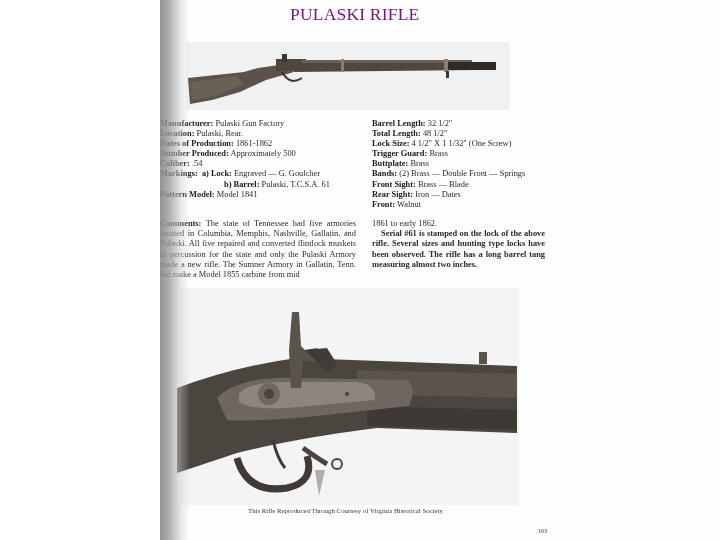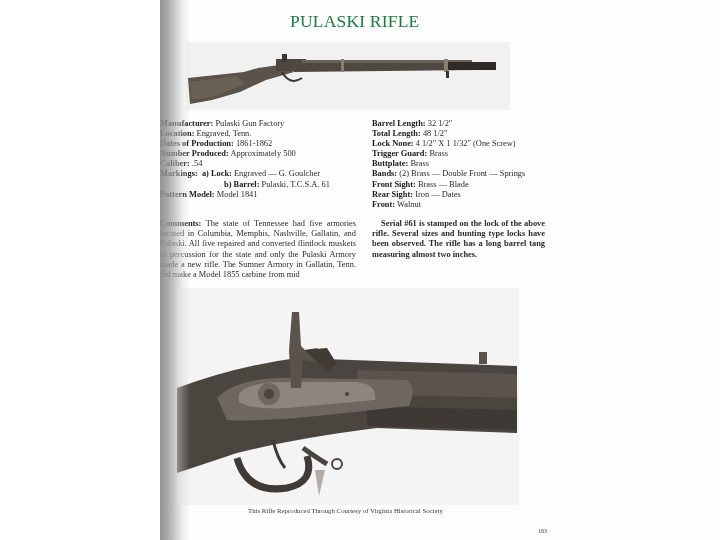--- a/index.html
+++ b/index.html
@@ -1,21 +1,21 @@
 <!DOCTYPE html>
 <html><head>
 <meta charset="utf-8">
 <style>
   html, body { margin:0; padding:0; }
   body { width:720px; height:540px; background:#ffffff; position:relative; overflow:hidden;
          font-family:"Liberation Serif", "DejaVu Serif", serif; color:#2a2a2a; }
   .page { position:absolute; left:160px; top:0; width:560px; height:540px; background:#fdfdfd; }
   .gutter { position:absolute; left:160px; top:0; width:22px; height:540px;
             background:linear-gradient(to right,#8e8e8e 0%,#b9b9b9 35%,#e6e6e6 75%,#fdfdfd 100%); }
-  .title { position:absolute; left:290px; top:11px; font-size:17.5px; letter-spacing:0.2px; color:#15803d; }
+  .title { position:absolute; left:290px; top:4px; font-size:17.5px; letter-spacing:0.2px; color:#701a75; }
   .photo-top { position:absolute; left:186px; top:42px; width:324px; height:68px; background:#f1f1f1; overflow:hidden; }
   .photo-bottom { position:absolute; left:177px; top:288px; width:342px; height:217px; background:#f4f4f4; overflow:hidden; }
   .specs { position:absolute; font-size:8.4px; line-height:10.1px; }
   .specs .row { white-space:nowrap; }
   .specs b { font-weight:bold; color:#1a1a1a; }
   .specs-left { left:160px; top:119px; }
   .specs-right { left:372px; top:119px; }
   .ind1 { padding-left:64px; }
   .body-text { position:absolute; font-size:8.4px; line-height:10.2px; text-align:justify; }
   .col-left { left:160px; top:219px; width:196px; }
@@ -53,46 +53,47 @@
     <rect x="155" y="17" width="3" height="13" fill="#8a7f6d"></rect>
     <rect x="258" y="17" width="4" height="13" fill="#8a7f6d"></rect>
 
     <rect x="262" y="20" width="48" height="8" fill="#2f2a26"></rect>
     <rect x="260" y="29" width="3" height="7" fill="#3a342e"></rect>
   </svg>
 </div>
 
 <div class="specs specs-left">
   <div class="row"><b>Manufacturer:</b><span> Pulaski Gun Factory</span></div>
-  <div class="row"><b>Location:</b><span> Engraved, Tenn.</span></div>
+  <div class="row"><b>Location:</b><span> Pulaski, Rear.</span></div>
   <div class="row"><b>Dates of Production:</b><span> 1861-1862</span></div>
   <div class="row"><b>Number Produced:</b><span> Approximately 500</span></div>
   <div class="row"><b>Caliber:</b><span> .54</span></div>
   <div class="row"><b>Markings:</b>&nbsp; <b>a) Lock:</b><span> Engraved — G. Goulcher</span></div>
   <div class="row ind1"><b>b) Barrel:</b><span> Pulaski, T.C.S.A. 61</span></div>
   <div class="row"><b>Pattern Model:</b><span> Model 1841</span></div>
 </div>
 
 <div class="specs specs-right">
   <div class="row"><b>Barrel Length:</b><span> 32 1/2"</span></div>
   <div class="row"><b>Total Length:</b><span> 48 1/2"</span></div>
-  <div class="row"><b>Lock None:</b><span> 4 1/2" X 1 1/32" (One Screw)</span></div>
+  <div class="row"><b>Lock Size:</b><span> 4 1/2" X 1 1/32" (One Screw)</span></div>
   <div class="row"><b>Trigger Guard:</b><span> Brass</span></div>
   <div class="row"><b>Buttplate:</b><span> Brass</span></div>
   <div class="row"><b>Bands:</b><span> (2) Brass — Double Front — Springs</span></div>
   <div class="row"><b>Front Sight:</b><span> Brass — Blade</span></div>
   <div class="row"><b>Rear Sight:</b><span> Iron — Dates</span></div>
   <div class="row"><b>Front:</b><span> Walnut</span></div>
 </div>
 
 <div class="body-text col-left">
   <span class="lead">Comments:</span><span> The state of Tennessee had five armories located in Columbia, Memphis, Nashville, Gallatin, and Pulaski. All five repaired and converted flintlock muskets to percussion for the state and only the Pulaski Armory made a new rifle. The Sumner Armory in Gallatin, Tenn. did make a Model 1855 carbine from mid</span>
 </div>
 
 <div class="body-text col-right">
+  <div>1861 to early 1862.</div>
   <div class="indent">Serial #61 is stamped on the lock of the above rifle. Several sizes and hunting type locks have been observed. The rifle has a long barrel tang measuring almost two inches.</div>
 </div>
 
 <div class="photo-bottom">
   <svg width="342" height="217" viewBox="0 0 342 217">
     <rect width="342" height="217" fill="#f4f4f4"></rect>
 
     <path d="M0,100 Q60,78 120,70 L340,78 L340,145 L200,140 Q120,150 60,165 L0,185 Z" fill="#4b4540"></path>
     <path d="M180,82 L340,86 L340,110 L180,106 Z" fill="#5e5750" opacity="0.8"></path>
     <path d="M190,118 L340,122 L340,142 L190,138 Z" fill="#3a3530" opacity="0.7"></path>

